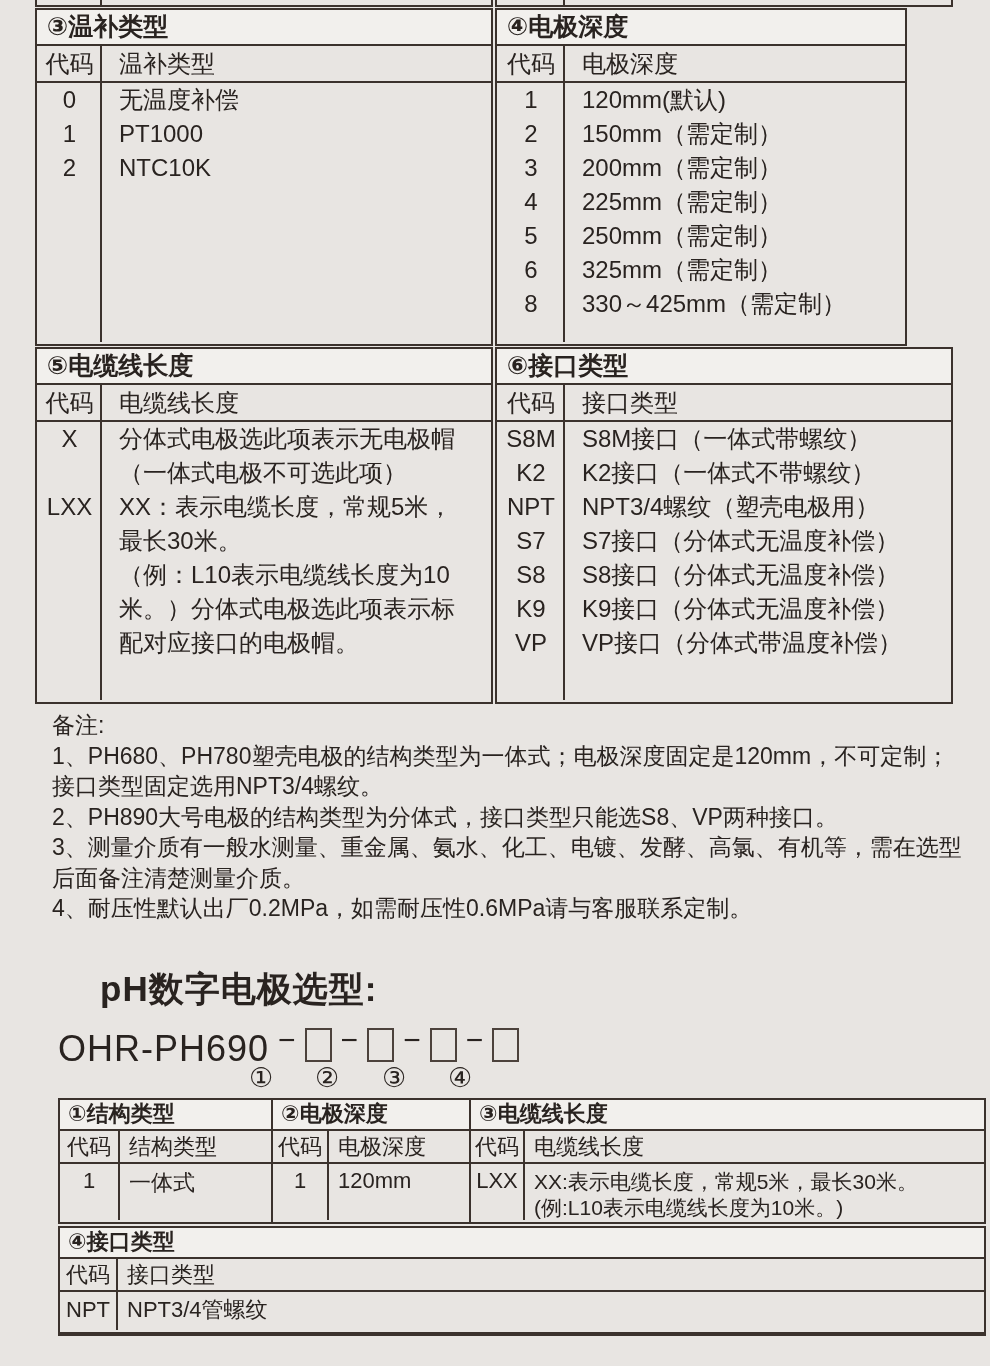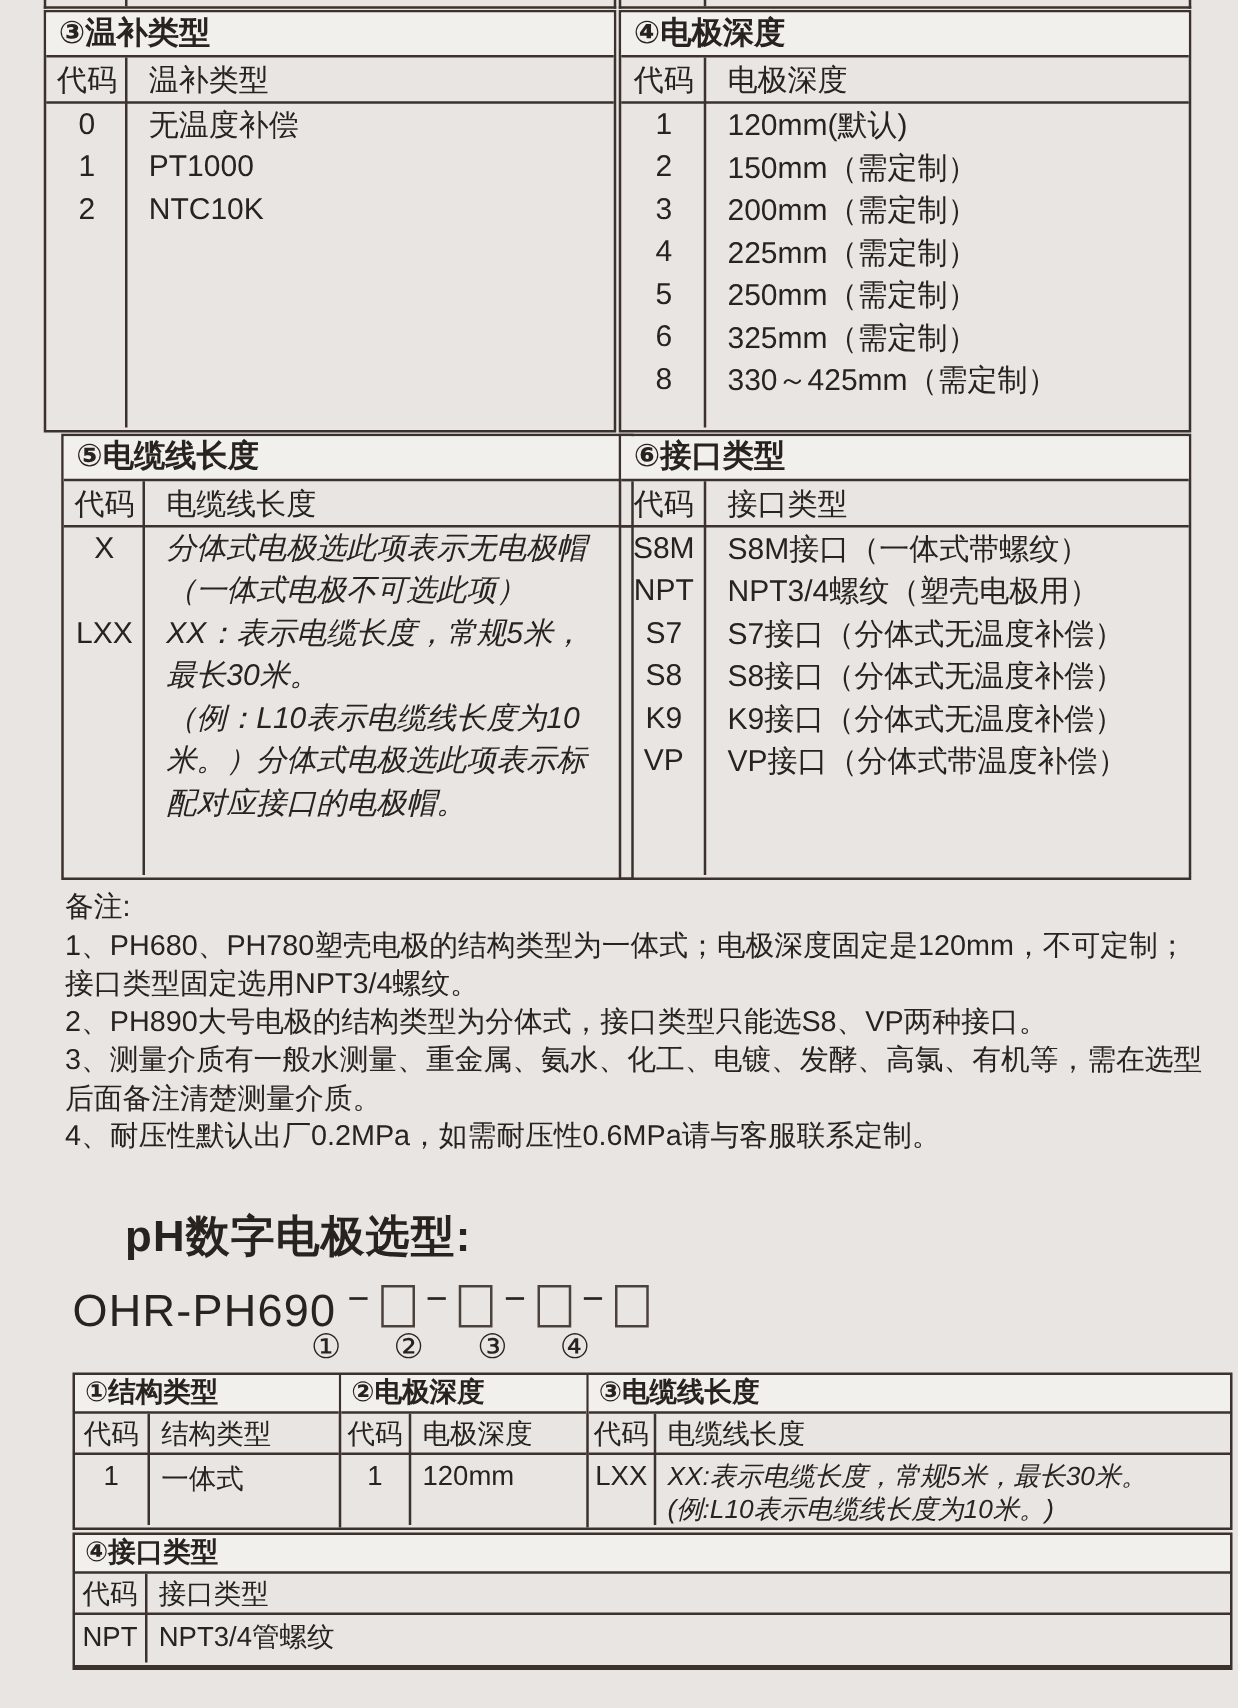--- a/index.html
+++ b/index.html
@@ -28,21 +28,21 @@
     font-weight:bold;font-size:25px;line-height:33px;padding-left:10px;
   }
   .tbody{position:relative;height:calc(100% - 38px);}
   .vline{position:absolute;top:0;bottom:0;width:2px;background:var(--bd);}
   .chead{display:flex;height:37px;border-bottom:2px solid var(--bd);align-items:center;font-size:24px;}
   .trow{display:flex;height:34px;align-items:center;font-size:24px;}
   .trow.tall{height:auto;align-items:flex-start;line-height:34px;}
   .code{flex:0 0 65px;text-align:center;}
   .code.w68{flex-basis:68px;}
   .val{padding-left:17px;}
-  .ml{white-space:pre-line;font-style:italic;}
+  .ml{white-space:pre-line;}
   
   #notes{left:52px;top:710px;width:916px;font-size:23px;line-height:30.5px;}
   #notes p{white-space:pre-line;}
   
   #digital-heading{left:56px;top:966px;font-size:35px;font-weight:bold;letter-spacing:1px;margin-left:44px;}
   #model-line{left:58px;top:1016px;height:48px;display:flex;align-items:center;}
   .model-prefix{font-size:36px;letter-spacing:1px;margin-top:17px;}
   .model-dash{font-size:30px;padding:0 9px;}
   .slot-box{width:27px;height:34px;border:2px solid #4c423c;margin-top:9px;}
   .model-suffix{font-size:34px;margin-left:10px;letter-spacing:2px;}
@@ -91,21 +91,21 @@
       <div class="code">1</div>
       <div class="val">PT1000</div>
     </div>
     <div class="trow">
       <div class="code">2</div>
       <div class="val">NTC10K</div>
     </div>
   </div>
 </div>
 
-<div class="abs half" id="t4" style="left:495px;top:8px;width:458px;height:338px;">
+<div class="abs half" id="t4" style="left:495px;top:8px;width:412px;height:338px;">
   <div class="sechead">④电极深度</div>
   <div class="tbody">
     <div class="vline" style="left:66px;"></div>
     <div class="chead">
       <div class="code w68">代码</div>
       <div class="val">电极深度</div>
     </div>
     <div class="trow">
       <div class="code w68">1</div>
       <div class="val">120mm(默认)</div>
@@ -130,21 +130,21 @@
       <div class="code w68">6</div>
       <div class="val">325mm（需定制）</div>
     </div>
     <div class="trow">
       <div class="code w68">8</div>
       <div class="val">330～425mm（需定制）</div>
     </div>
   </div>
 </div>
 
-<div class="abs half" id="t5" style="left:49px;top:347px;width:458px;height:357px;">
+<div class="abs half" id="t5" style="left:35px;top:347px;width:458px;height:357px;">
   <div class="sechead">⑤电缆线长度</div>
   <div class="tbody">
     <div class="vline" style="left:63px;"></div>
     <div class="chead">
       <div class="code">代码</div>
       <div class="val">电缆线长度</div>
     </div>
     <div class="trow tall">
       <div class="code">X</div>
       <div class="val ml">分体式电极选此项表示无电极帽
@@ -165,20 +165,24 @@
   <div class="sechead">⑥接口类型</div>
   <div class="tbody">
     <div class="vline" style="left:66px;"></div>
     <div class="chead">
       <div class="code w68">代码</div>
       <div class="val">接口类型</div>
     </div>
     <div class="trow">
       <div class="code w68">S8M</div>
       <div class="val">S8M接口（一体式带螺纹）</div>
+    </div>
+    <div class="trow">
+      <div class="code w68">K2</div>
+      <div class="val">K2接口（一体式不带螺纹）</div>
     </div>
     <div class="trow">
       <div class="code w68">NPT</div>
       <div class="val">NPT3/4螺纹（塑壳电极用）</div>
     </div>
     <div class="trow">
       <div class="code w68">S7</div>
       <div class="val">S7接口（分体式无温度补偿）</div>
     </div>
     <div class="trow">

